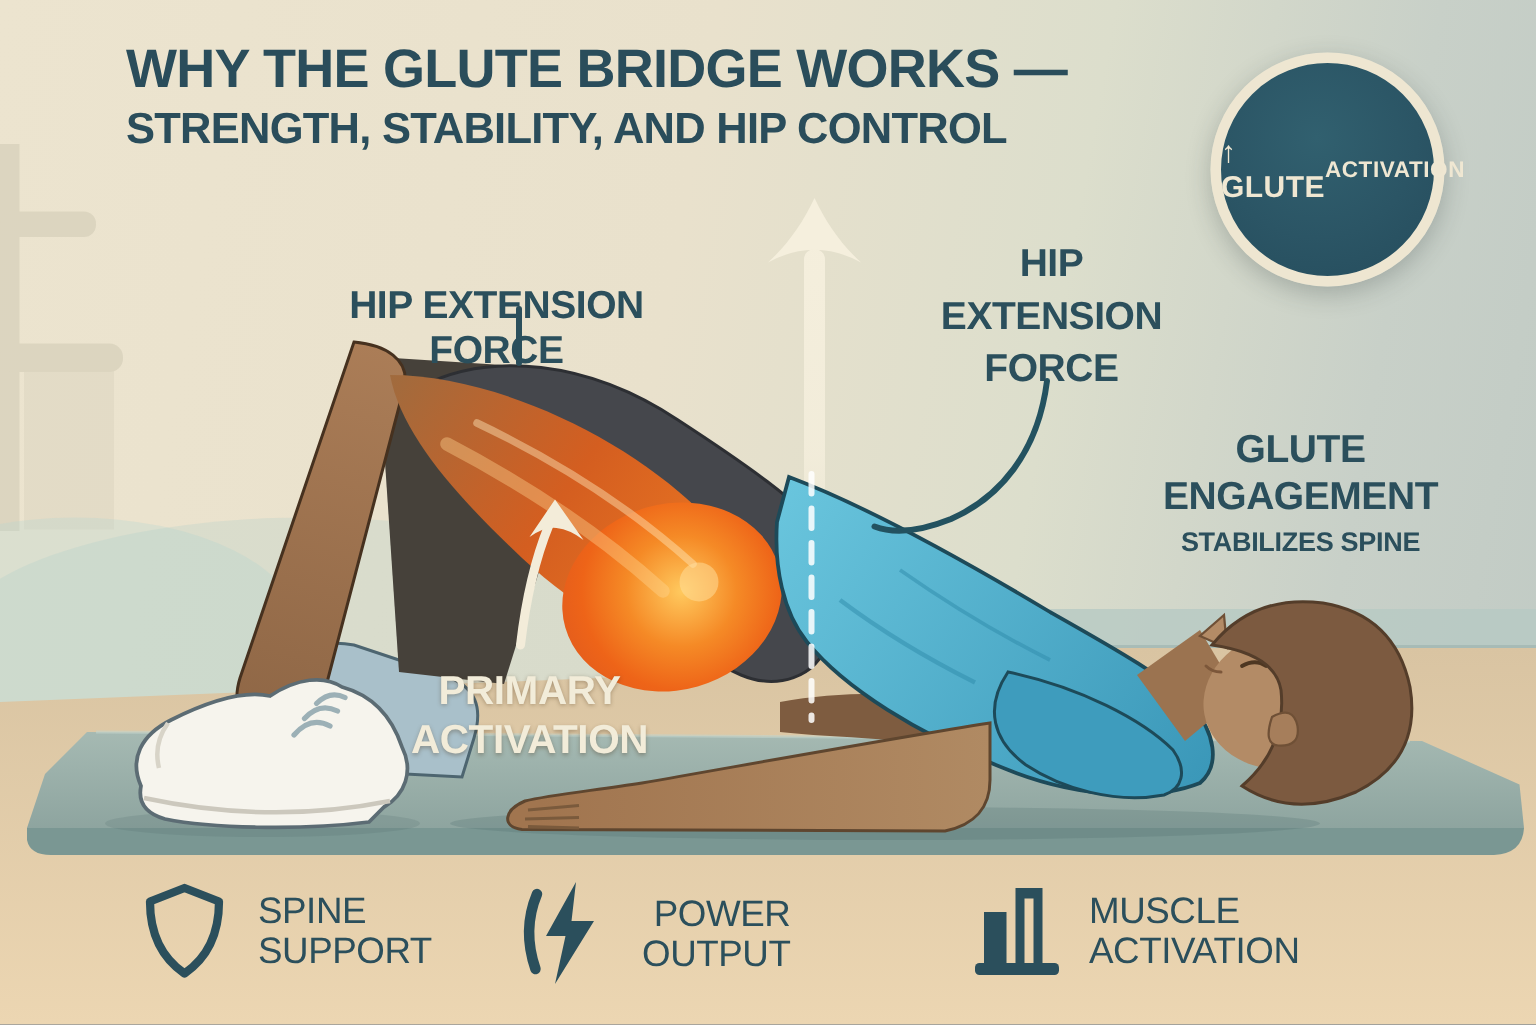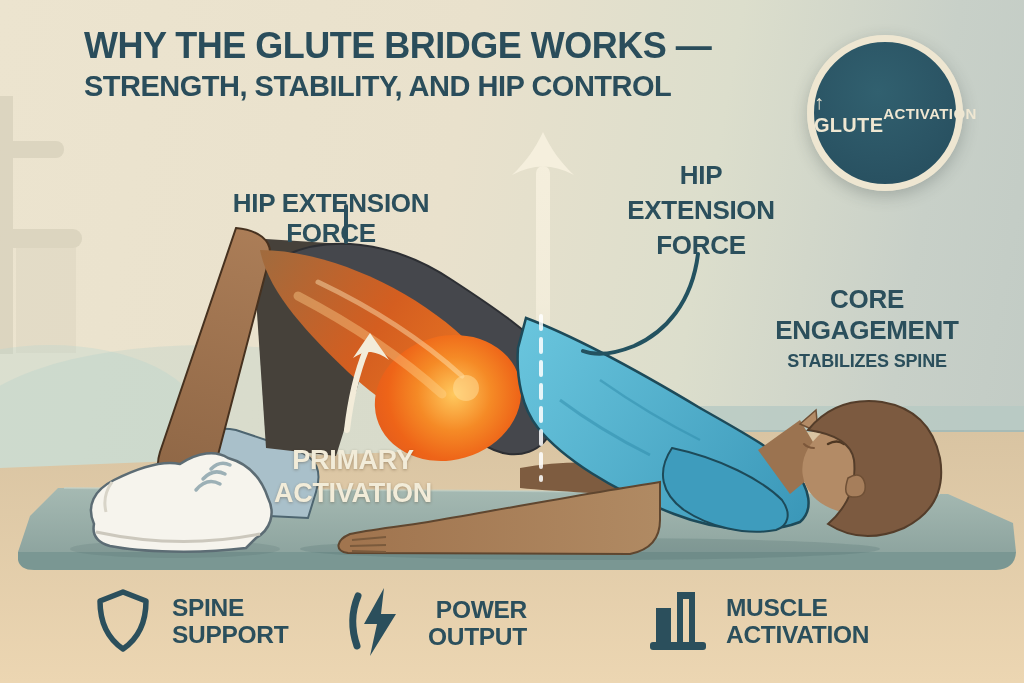--- a/index.html
+++ b/index.html
@@ -24,21 +24,21 @@
     position:absolute;left:807px;top:35px;width:156px;height:156px;border-radius:50%;
     background:radial-gradient(circle at 45% 35%, #31606f 0%, #2b5565 55%, #254c5c 100%);
     border:7px solid #eee6d1;box-sizing:border-box;
     box-shadow:0 5px 16px rgba(40,50,50,.25);
     display:flex;flex-direction:row;align-items:center;
   }
   .badge svg{margin-top:22px;}
   .badge .b1{color:#efe7d2;font-weight:700;font-size:20px;letter-spacing:.3px;margin-top:2px;}
   .badge .b2{color:#efe7d2;font-weight:700;font-size:15px;letter-spacing:.4px;}
   .footer-item{position:absolute;display:flex;align-items:center;gap:20px;}
-  .footer-item .txt{font-weight:700;color:#2b4f5c;font-size:24.5px;line-height:27px;letter-spacing:-0.3px;}
+  .footer-item .txt{font-weight:400;color:#2b4f5c;font-size:24.5px;line-height:27px;letter-spacing:-0.3px;}
   #fi-1{left:94px;top:588px;}
   #fi-2{left:344px;top:586px;text-align:right;}
   #fi-3{left:650px;top:590px;}
 </style>
 </head>
 <body>
 
 <div class="stage">
 
   <svg id="scene" width="1024" height="683" viewBox="0 0 1024 683">
@@ -182,21 +182,21 @@
     <div>FORCE</div>
   </div>
 
   <div class="lbl" id="hip-right">
     <div>HIP</div>
     <div>EXTENSION</div>
     <div>FORCE</div>
   </div>
 
   <div class="lbl" id="core">
-    <div>CORE</div>
+    <div>GLUTE</div>
     <div>ENGAGEMENT</div>
     <div class="small">STABILIZES SPINE</div>
   </div>
 
   <div class="lbl" id="primary">
     <div>PRIMARY</div>
     <div>ACTIVATION</div>
   </div>
 
   <div class="footer-item" id="fi-1">

